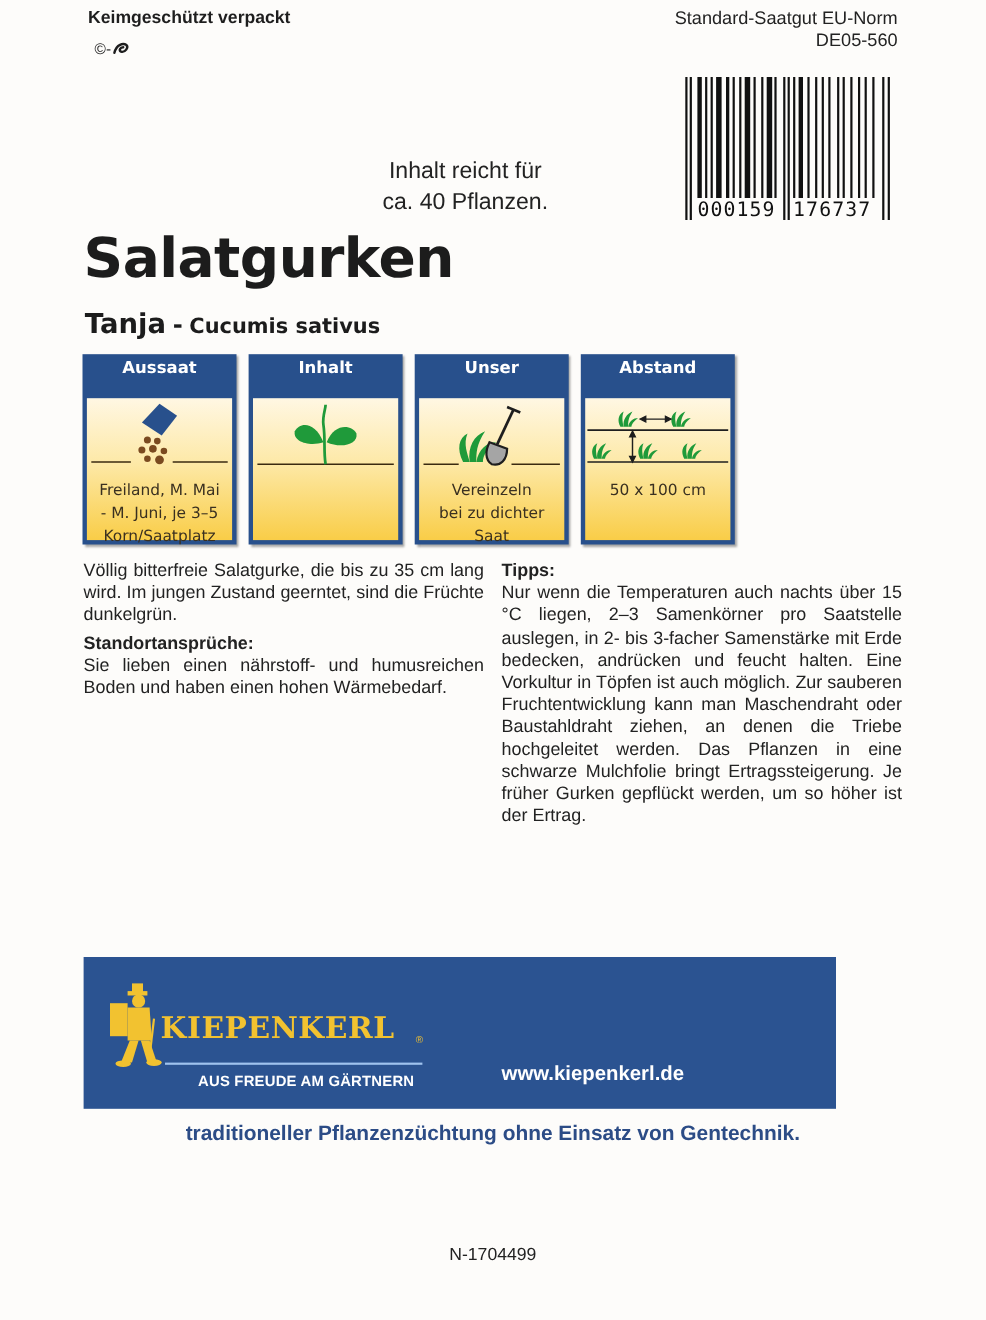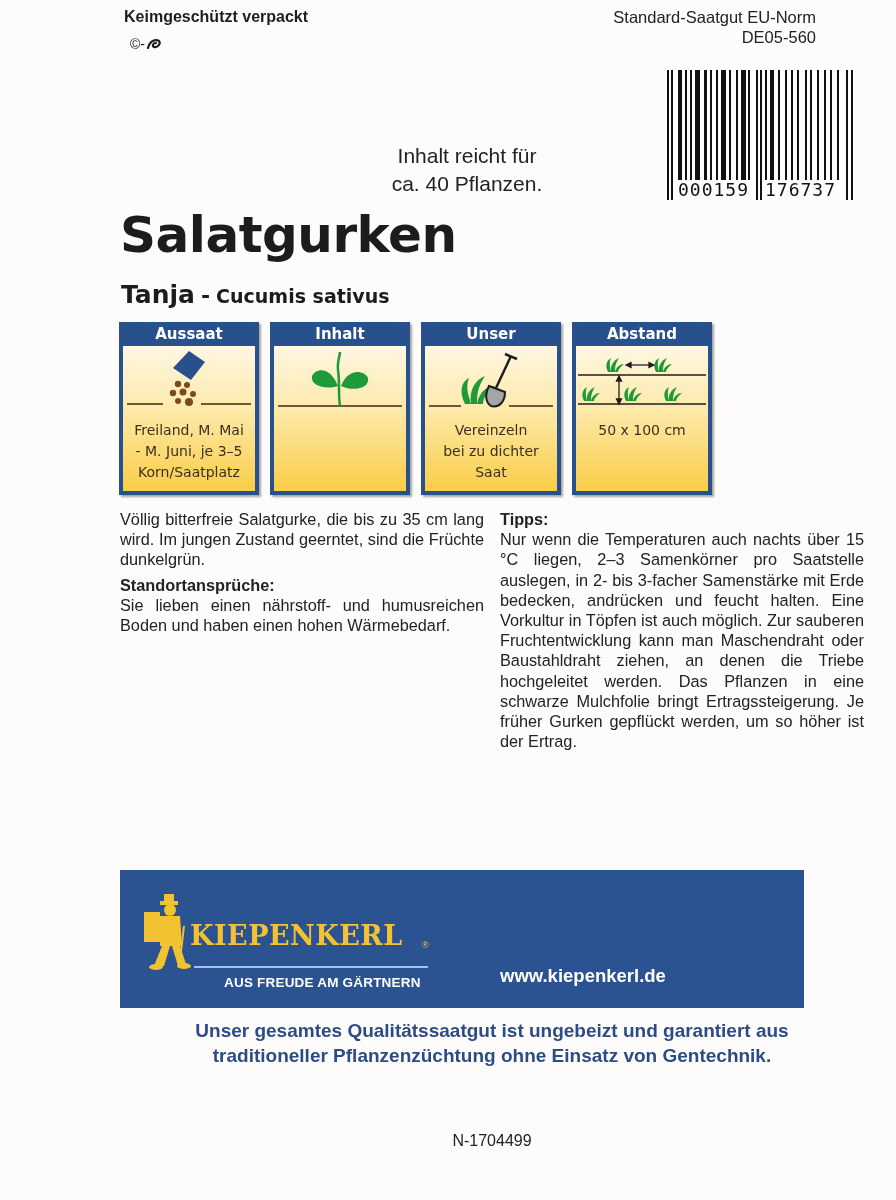--- a/index.html
+++ b/index.html
@@ -1,39 +1,39 @@
 <!DOCTYPE html>
 <html><head>
 <meta charset="utf-8">
 <style>
   * { box-sizing: border-box; margin: 0; padding: 0; }
   html, body { width: 896px; height: 1200px; background: #fdfcfa; overflow: hidden; }
   body { position: relative; font-family: "Liberation Sans", sans-serif; color: #1e1e1e; }
 
-  .abs { position: absolute; margin-left: 44px; }
+  .abs { position: absolute; }
 
   .top-left-title { left: 80px; top: 8px; font-size: 16px; font-weight: bold; }
   .copyright { left: 86px; top: 36px; font-size: 14px; display: flex; align-items: center; gap: 1px; }
   .copyright svg { display: block; }
 
   .std { right: 80px; top: 7px; text-align: right; font-size: 16.5px; line-height: 20px; color: #222; }
 
   .barcode { left: 622px; top: 70px; width: 190px; height: 130px; }
   .barcode svg { display: block; }
 
   .content-info { left: 310px; top: 142px; width: 226px; text-align: center; font-size: 21px; line-height: 28px; color: #222; }
 
   .product-title { left: 76px; top: 206px; font-size: 50px; font-weight: bold; letter-spacing: -0.5px; font-family: "DejaVu Sans", sans-serif; color: #1c1c1c; }
   .variety { left: 77px; top: 280px; font-family: "DejaVu Sans", sans-serif; color: #1c1c1c; white-space: nowrap; }
   .variety .name { font-size: 25px; font-weight: bold; }
   .variety .sep { font-size: 22px; font-weight: bold; margin: 0 6px; }
   .variety .latin { font-size: 19px; font-weight: bold; }
 
   .boxes { left: 75px; top: 322px; display: flex; gap: 11px; }
-  .box { width: 140px; height: 173px; background: #28508c; padding: 0 4px 4px 4px; box-shadow: 2px 2px 2px rgba(0,0,0,0.35); display: flex; flex-direction: column; }
+  .box { width: 140px; height: 173px; background: #28508c; padding: 0 4px 4px 4px; box-shadow: 2px 2px 2px rgba(0,0,0,0.35); display: flex; flex-direction: column; gap: 16px; }
   .box-head { height: 24px; color: #fff; font-family: "DejaVu Sans", sans-serif; font-weight: bold; font-size: 15px; text-align: center; line-height: 25px; }
   .box-body { flex: 1; background: linear-gradient(to bottom, #fff7e3 0%, #fde9a8 45%, #f9cd47 100%); position: relative; }
   .box-icon { position: absolute; left: 0; top: 0; width: 132px; height: 66px; }
   .box-text { position: absolute; left: 0; right: 0; top: 74px; text-align: center; font-family: "DejaVu Sans", sans-serif; font-size: 14px; line-height: 21px; color: #3a3020; }
 
   .col { font-size: 16.3px; line-height: 20.2px; color: #222; text-align: justify; }
   .col-left { left: 76px; top: 509px; width: 364px; }
   .col-right { left: 456px; top: 509px; width: 364px; }
   .heading { font-weight: bold; }
   .para { margin-bottom: 5px; }
@@ -247,17 +247,16 @@
     </svg>
     <div class="kiepenkerl">KIEPENKERL</div>
     <div class="reg">®</div>
     <div class="logo-line"></div>
     <div class="tagline">AUS FREUDE AM GÄRTNERN</div>
   </div>
   <div class="banner-url">www.kiepenkerl.de</div>
 </div>
 
 <div class="abs guarantee">
-  <div>Unser gesamtes Qualitätssaatgut ist ungebeizt und garantiert aus</div>
   <div>traditioneller Pflanzenzüchtung ohne Einsatz von Gentechnik.</div>
 </div>
 
 <div class="abs article">N-1704499</div>
 
 </body></html>

